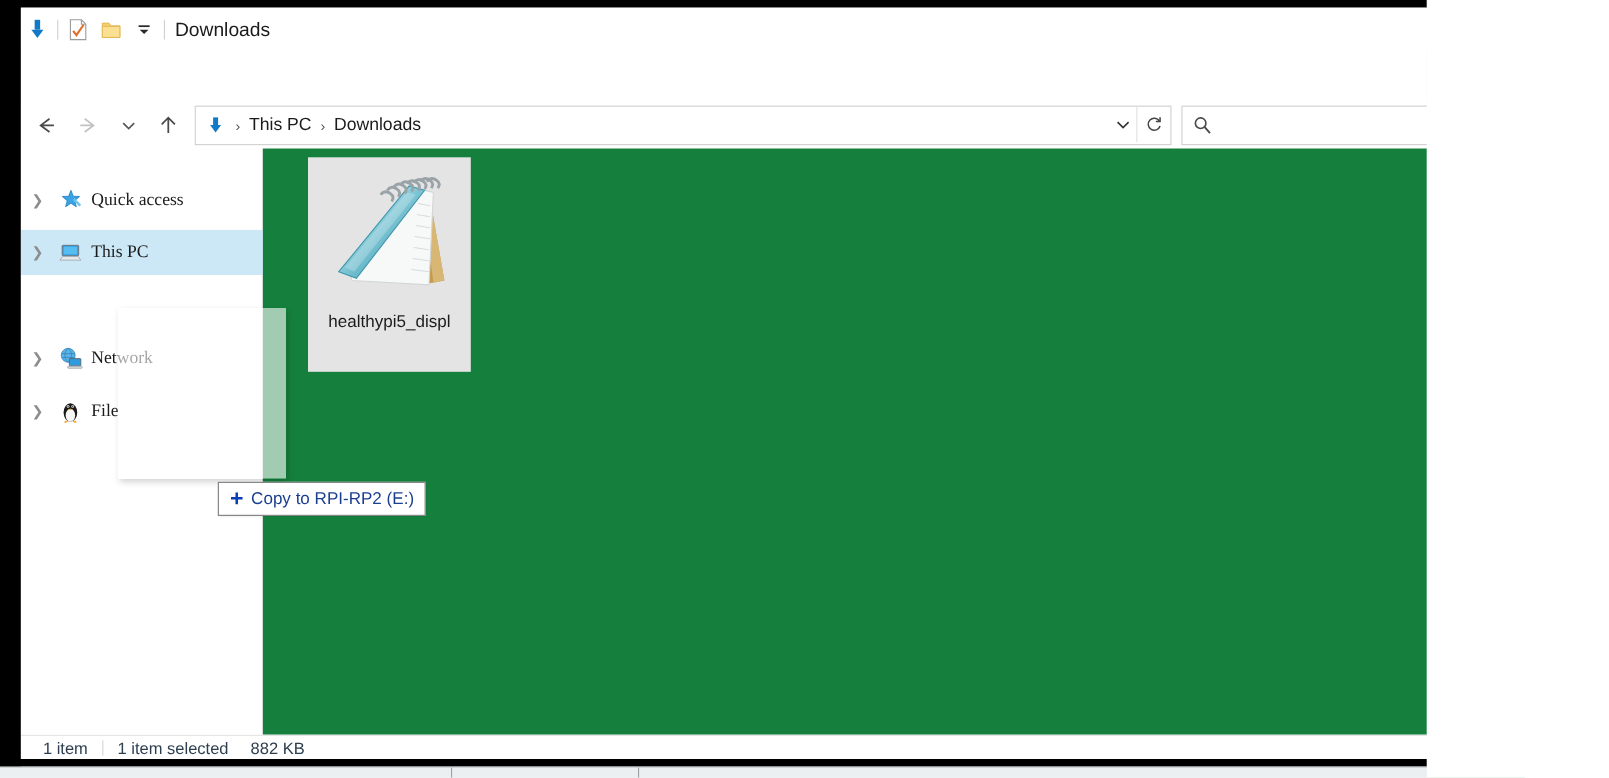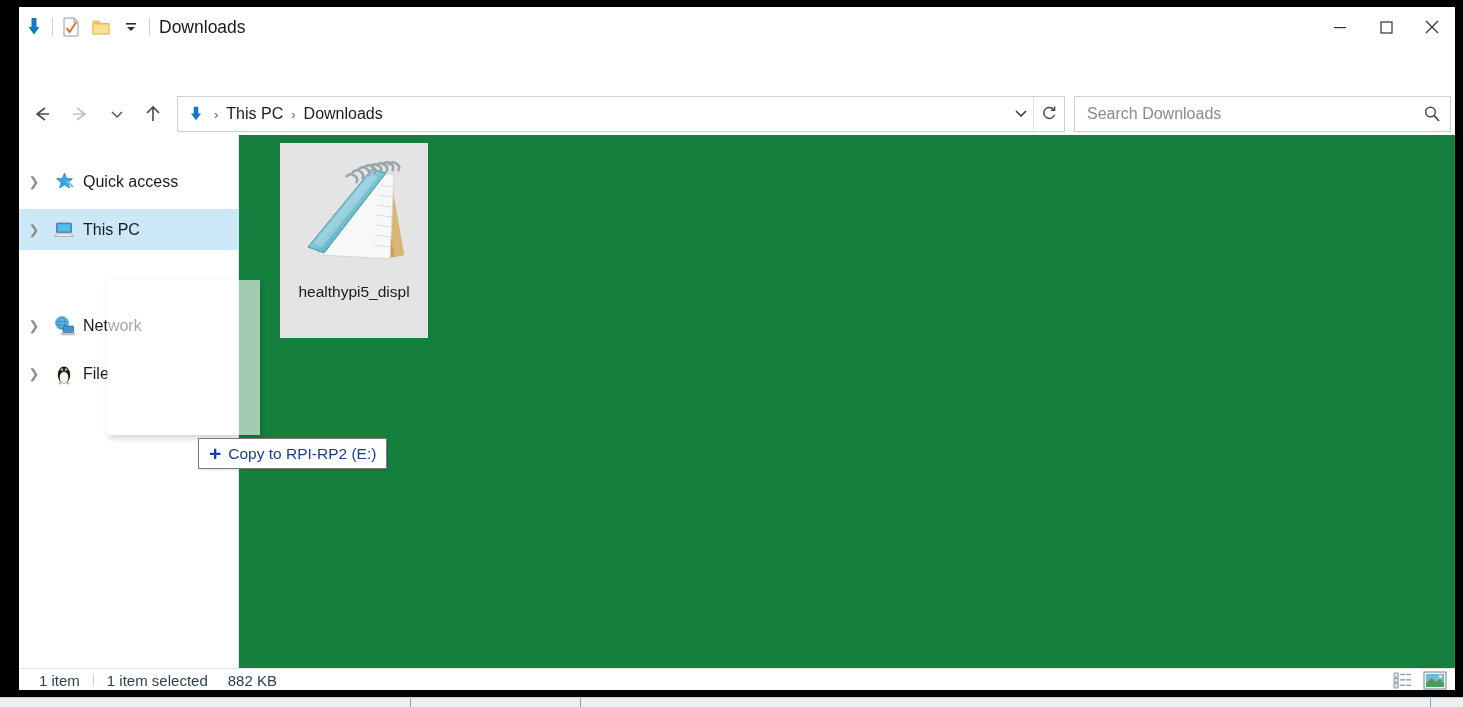--- a/index.html
+++ b/index.html
@@ -2,21 +2,21 @@
 <html><head>
 <meta charset="utf-8">
 <style>
   html, body {
     margin: 0; padding: 0;
     background: #ffffff;
     font-family: "Liberation Sans", sans-serif;
   }
   #root {
     position: relative;
-    width: 1463px; height: 707px;
+    width: 1297px; height: 707px;
     overflow: hidden;
     background: #f0f0f0;
   }
 
   
   .frame-top    { position:absolute; left:0;  top:0;   width:1463px; height:7px;  background:#000; }
   .frame-left   { position:absolute; left:0;  top:0;   width:19px;   height:697px;background:#000; }
   .frame-right  { position:absolute; left:1455px; top:0; width:8px;  height:697px;background:#000; }
   .frame-bottom { position:absolute; left:0;  top:690px; width:1463px;height:7px; background:#000; }
 
@@ -135,21 +135,21 @@
   }
   .nav-item {
     position:absolute; left:0; width:219px; height:41px;
     display:flex; align-items:center;
   }
   .nav-item .chev {
     width:30px; display:flex; align-items:center; justify-content:center;
     color:#8d8d8d; font-size:13px;
   }
   .nav-item .nic { width:30px; display:flex; align-items:center; justify-content:center; }
-  .nav-item .nlabel { font-size:16px; color:#1b1b1b; padding-left:4px; }
+  .nav-item .nlabel { font-size:16px; color:#1b1b1b; padding-left:4px;font-family:Liberation Serif, serif; }
   .nav-item.selected { background:#cce8f7; }
   .nav-item.selected::after {
     content:""; position:absolute; left:219px; top:0; width:18px; height:41px; background:#cce8f7;
   }
 
   .content {
     position:absolute; left:220px; top:0; width:1216px; height:533px;
     background:#15803d;
   }
   .file-tile {
@@ -299,21 +299,20 @@
         </span>
         <span class="addr-refresh">
           <svg width="18" height="18" viewBox="0 0 18 18">
             <path d="M14 6 A5.5 5.5 0 1 0 14.6 10.6" fill="none" stroke="#444" stroke-width="1.4"></path>
             <path d="M14.6 2.6 L14.6 6.4 L10.8 6.4" fill="none" stroke="#444" stroke-width="1.4"></path>
           </svg>
         </span>
       </div>
 
       <div class="searchbox">
-        <span class="search-placeholder">Search Downloads</span>
         <span class="search-icon">
           <svg width="20" height="20" viewBox="0 0 20 20">
             <circle cx="8.5" cy="8" r="4.8" fill="none" stroke="#4a4a4a" stroke-width="1.5"></circle>
             <path d="M12.2 11.6 L17 17" stroke="#4a4a4a" stroke-width="1.7" fill="none"></path>
           </svg>
         </span>
       </div>
     </div>
 
     <div class="body">

